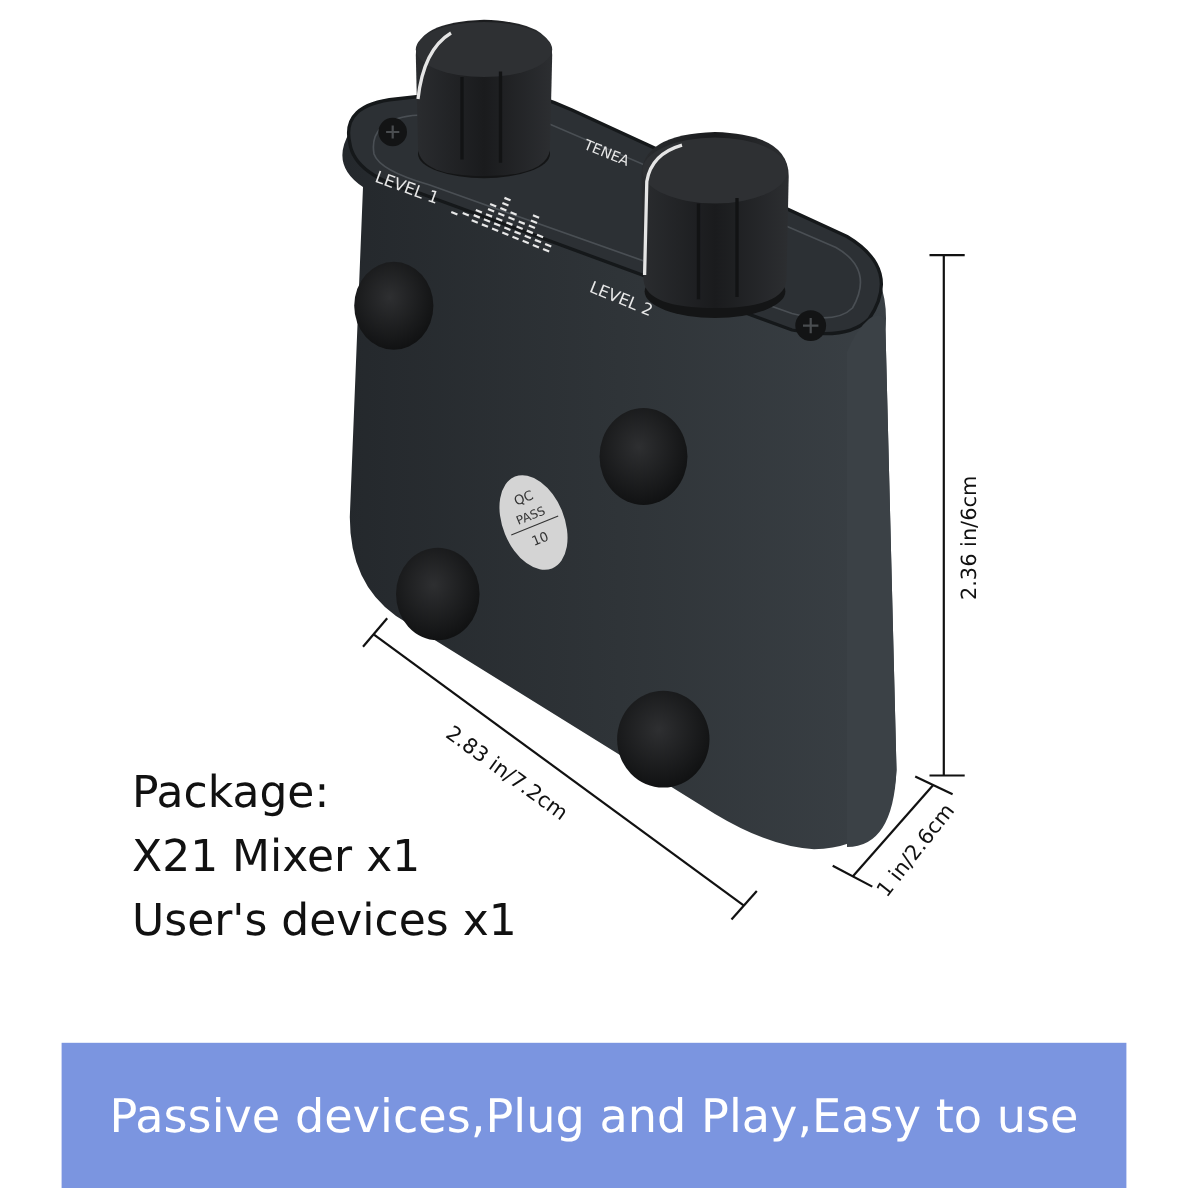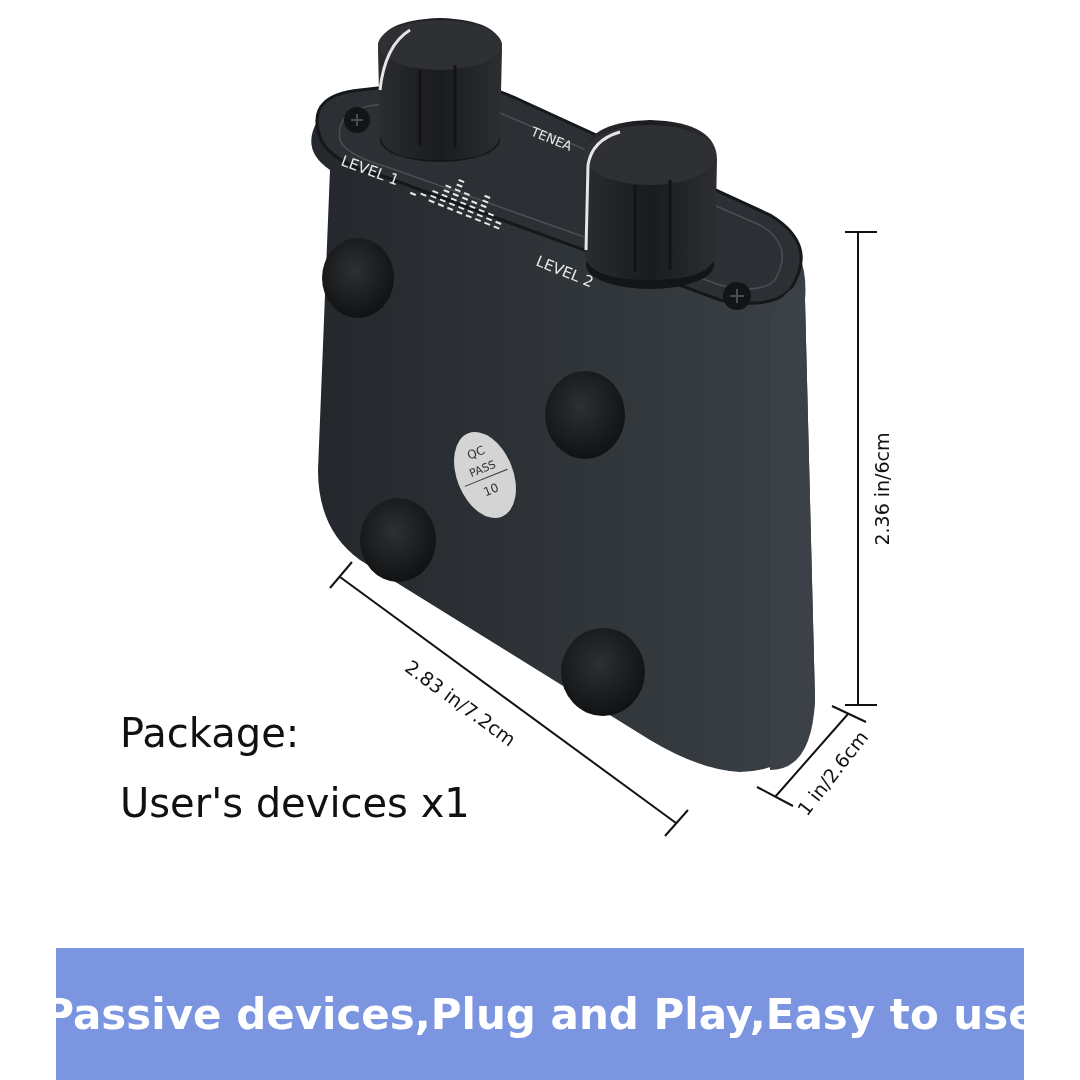--- a/index.html
+++ b/index.html
@@ -1,22 +1,22 @@
 <!DOCTYPE html>
 <html><head>
 <meta charset="utf-8">
 <style>
   html, body { margin:0; padding:0; background:#ffffff; }
   body { width:1080px; height:1080px; position:relative; overflow:hidden; font-family:"DejaVu Sans", sans-serif; }
   .product { position:absolute; left:0; top:0; width:1080px; height:1080px; }
   .pkg { position:absolute; left:120px; top:692px; font-family:"DejaVu Sans", sans-serif; font-size:40px; line-height:58px; color:#111; }
-  .pkg div { white-space:nowrap;margin-top:12px; }
+  .pkg div { white-space:nowrap; }
   .dim-label { position:absolute; font-family:"DejaVu Sans", sans-serif; font-size:19px; color:#111; white-space:nowrap; transform-origin:center center; }
   .banner { position:absolute; left:56px; top:948px; width:968px; height:132px; background:#7b95e0; display:flex; align-items:center; justify-content:center; }
-  .banner span { color:#ffffff; font-family:"DejaVu Sans", sans-serif; font-weight:bold; font-size:42px; letter-spacing:0px; white-space:nowrap; }
+  .banner span { color:#ffffff; font-family:"DejaVu Sans", sans-serif; font-weight:normal; font-size:42px; letter-spacing:0px; white-space:nowrap; }
 </style>
 </head>
 <body>
 
 <svg class="product" viewBox="0 0 1080 1080" xmlns="http://www.w3.org/2000/svg">
   <defs>
     <linearGradient id="bodyG" x1="0" y1="0" x2="1" y2="0">
       <stop offset="0" stop-color="#24282c"></stop>
       <stop offset="0.5" stop-color="#2f3438"></stop>
       <stop offset="1" stop-color="#3a4045"></stop>
@@ -147,18 +147,19 @@
     <line x1="832" y1="706" x2="866" y2="722"></line>
   </g>
 </svg>
 
 <div class="dim-label" style="left:825px; top:478px; transform:rotate(-90deg);">2.36 in/6cm</div>
 <div class="dim-label" style="left:395px; top:692px; transform:rotate(36deg);">2.83 in/7.2cm</div>
 <div class="dim-label" style="left:782px; top:762px; transform:rotate(-52deg);">1 in/2.6cm</div>
 
 <div class="pkg">
   <div>Package:</div>
+  <div>X21 Mixer x1</div>
   <div>User's devices x1</div>
 </div>
 
 <div class="banner">
   <span>Passive devices,Plug and Play,Easy to use</span>
 </div>
 
 </body></html>

